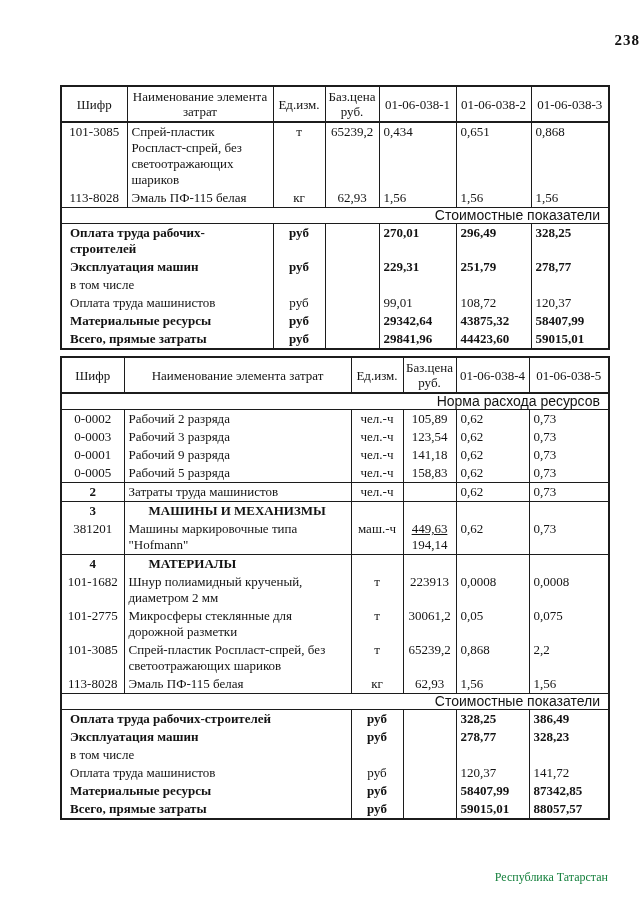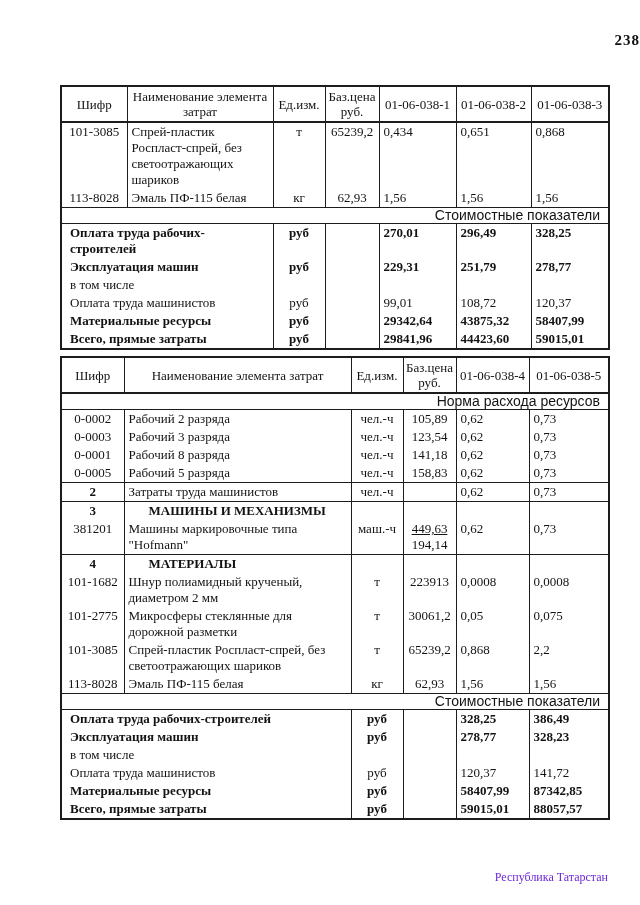--- a/index.html
+++ b/index.html
@@ -42,21 +42,21 @@
   .r { text-align:left; }
   .t1 td.val { padding-right:3px; }
   .t2 td.val { padding-right:8px; }
   tr.bold td { font-weight:bold; }
   td.seccode { font-weight:bold; text-align:center; }
   td.secname { font-weight:bold;padding-left:24px; }
   td.label { padding-left:8px; }
   .u { text-decoration:underline; }
   .footer {
     position:absolute; top:870px; right:32px;
-    font-size:12px; font-family:"Liberation Serif", serif; color:#6d28d9;
+    font-size:12px; font-family:"Liberation Serif", serif; color:#15803d;
   }
 </style>
 </head>
 <body>
 
 <div class="page-number">238</div>
 
 <table class="doc-table t1">
   <colgroup>
     <col style="width:66px">
@@ -181,21 +181,21 @@
   <tr>
     <td class="c">0-0003</td>
     <td>Рабочий 3 разряда</td>
     <td class="c">чел.-ч</td>
     <td class="c">123,54</td>
     <td class="r val">0,62</td>
     <td class="r val">0,73</td>
   </tr>
   <tr>
     <td class="c">0-0001</td>
-    <td>Рабочий 8 разряда</td>
+    <td>Рабочий 9 разряда</td>
     <td class="c">чел.-ч</td>
     <td class="c">141,18</td>
     <td class="r val">0,62</td>
     <td class="r val">0,73</td>
   </tr>
   <tr class="bb">
     <td class="c">0-0005</td>
     <td>Рабочий 5 разряда</td>
     <td class="c">чел.-ч</td>
     <td class="c">158,83</td>

